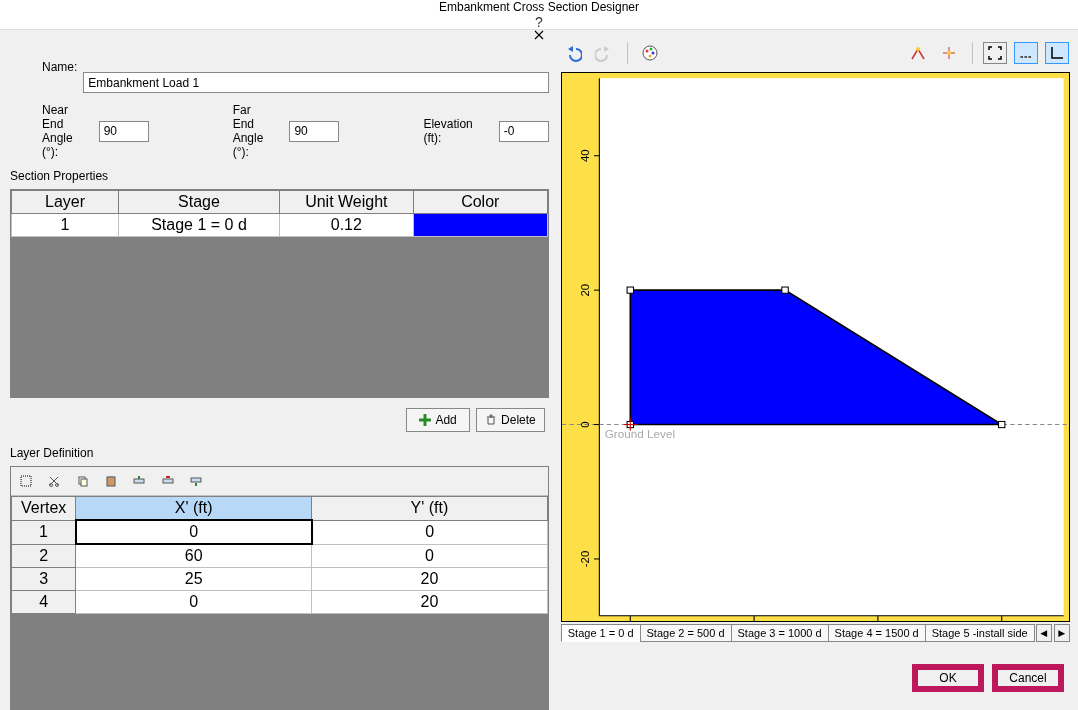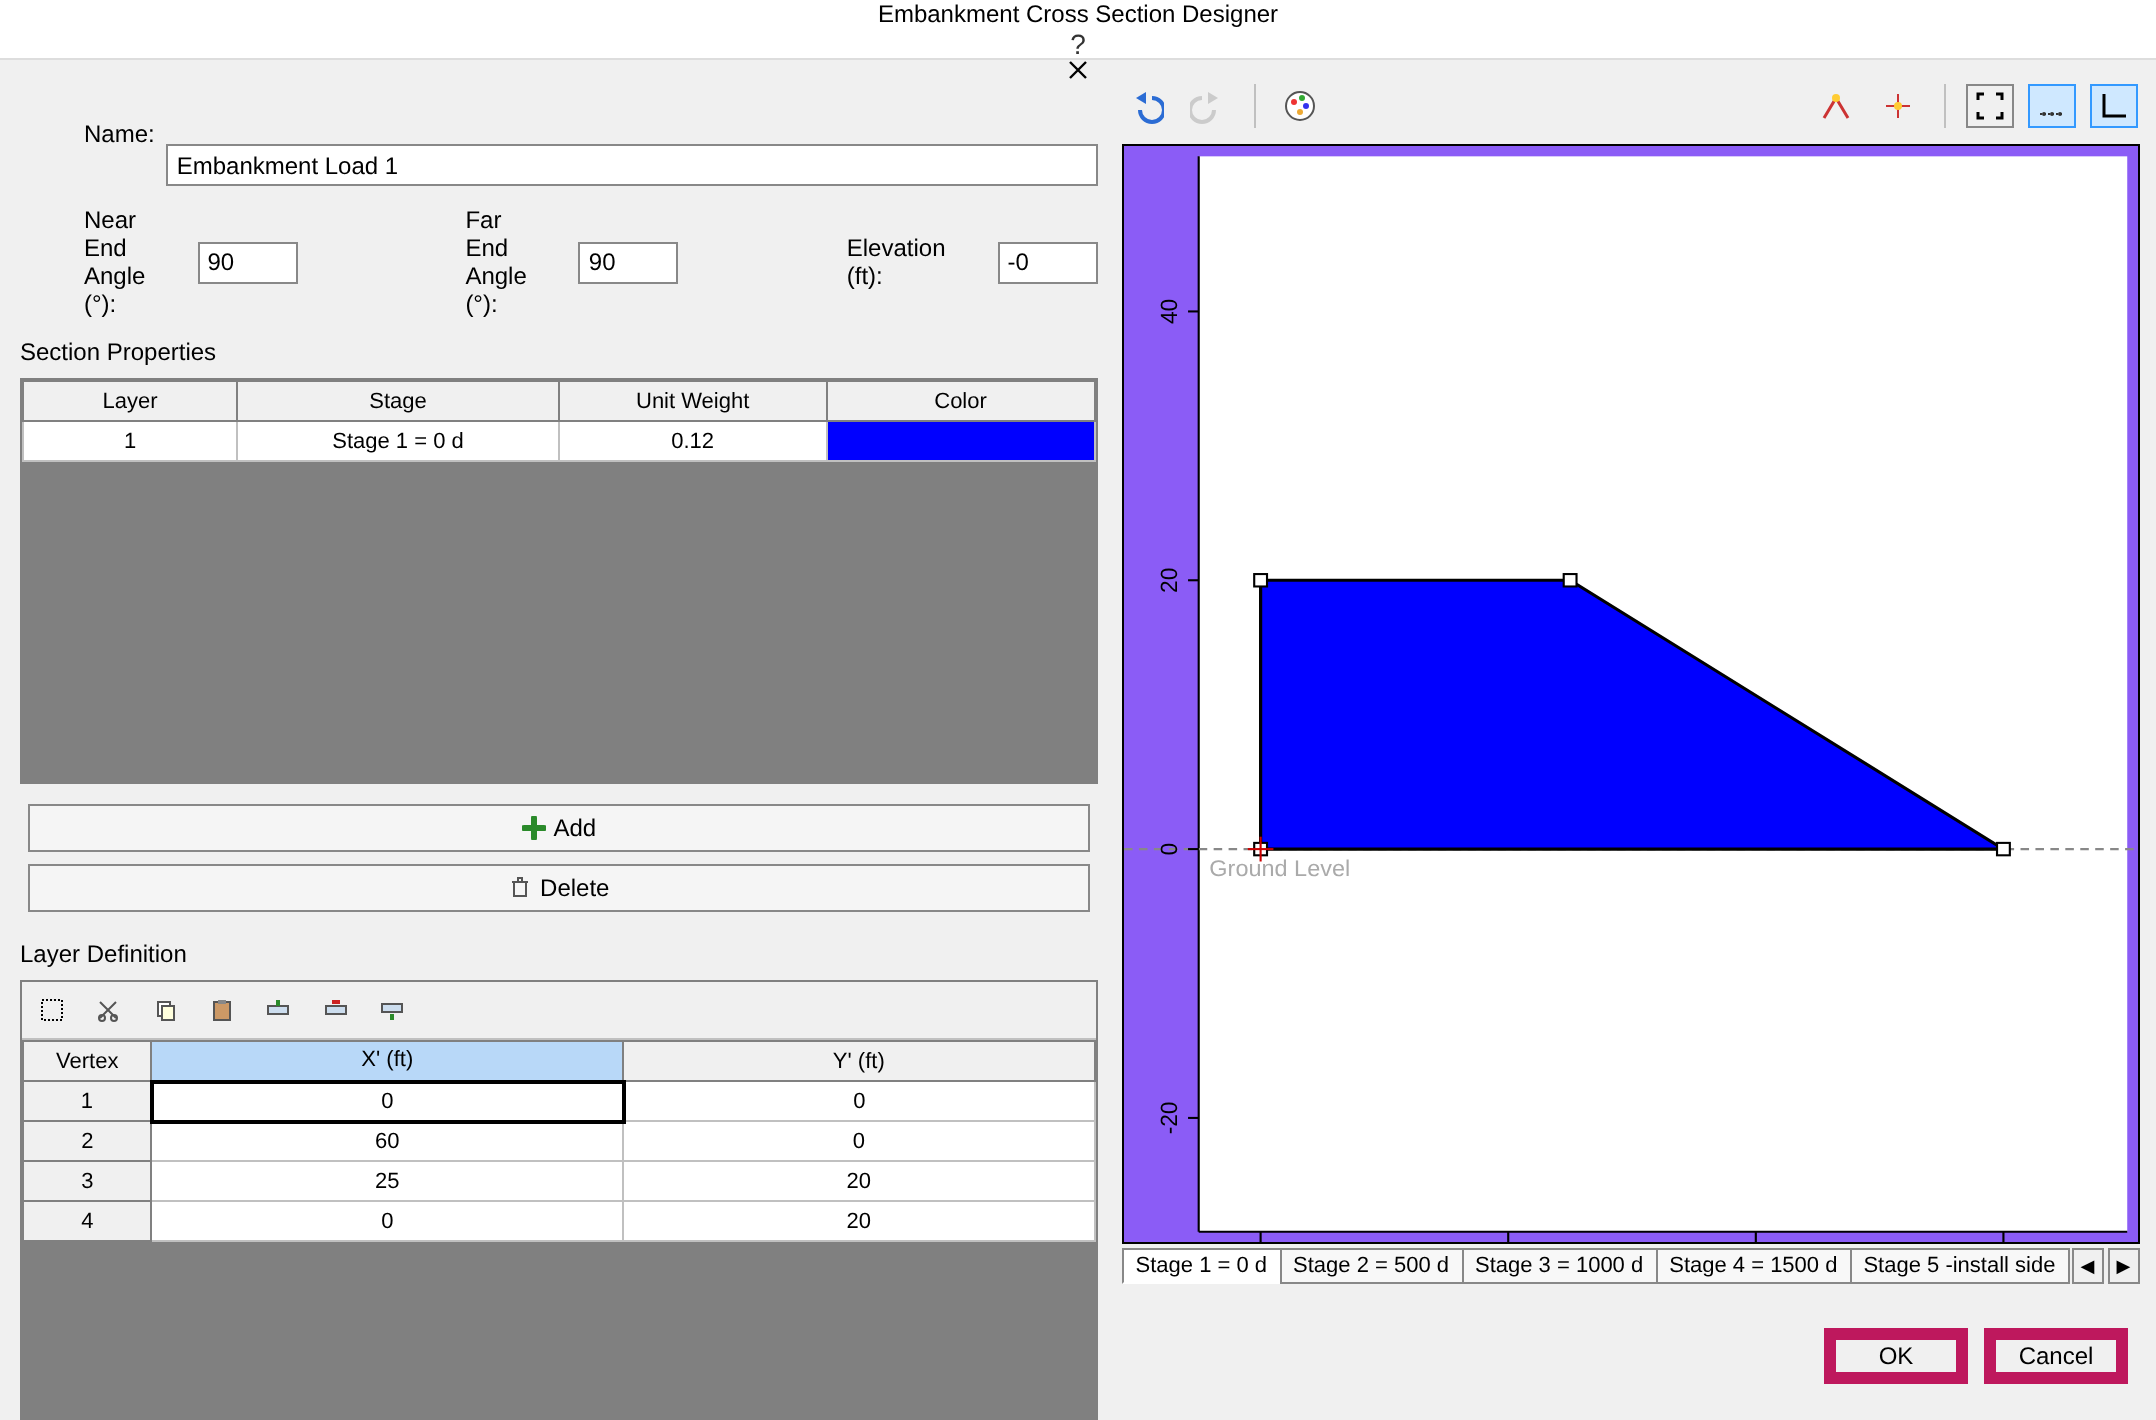--- a/index.html
+++ b/index.html
@@ -48,41 +48,41 @@
     .fieldset-label {
       font-size: 12px;
       margin-top: 4px;
     }
     .panel {
       border: 1px solid #808080;
     }
     .table {
       width: 100%;
       border-collapse: collapse;
-      font-size: 11px;
+      font-size: 16px;
       background: #ef4444;
     }
     .table th {
       background: #f0f0f0;
       border: 1px solid #808080;
       padding: 2px 4px;
       font-weight: normal;
       text-align: center;
       height: 20px;
     }
     .table td {
       border: 1px solid #c0c0c0;
       padding: 2px 4px;
       text-align: center;
       height: 20px;
       background: #fff;
     }
     .table-filler { background: #808080; height: 160px; }
     .color-cell { background: #0000ff !important; }
-    .btn-row { display: flex; justify-content: flex-end; gap: 6px; padding: 4px; flex-direction: column; }
+    .btn-row { display: flex; justify-content: flex-end; gap: 6px; padding: 4px; }
     .btn {
       border: 1px solid #888;
       background: #f5f5f5;
       padding: 3px 8px;
       display: flex;
       align-items: center;
       gap: 4px;
       font-size: 12px;
       font-family: inherit;
       min-width: 64px;
@@ -95,21 +95,21 @@
       display: inline-flex; align-items: center; justify-content: center;
       border: 1px solid transparent;
       margin-right: 1px;
     }
     .iconbtn.active { border: 1px solid #3399ff; background: #cfe8ff; }
     .toolbar-right { display: flex; align-items: center; gap: 6px; padding: 2px 0 8px 0; }
     .sep { width: 1px; height: 22px; background: #c0c0c0; margin: 0 4px; }
     .chart-area {
       flex: 1;
       border: 1px solid #000;
-      background: #8b5cf6;
+      background: #fde047;
       position: relative;
       overflow: hidden;
     }
     .stage-tabs {
       display: flex;
       align-items: center;
       height: 22px;
       font-size: 11px;
       background: #f0f0f0;
       border-top: none;

